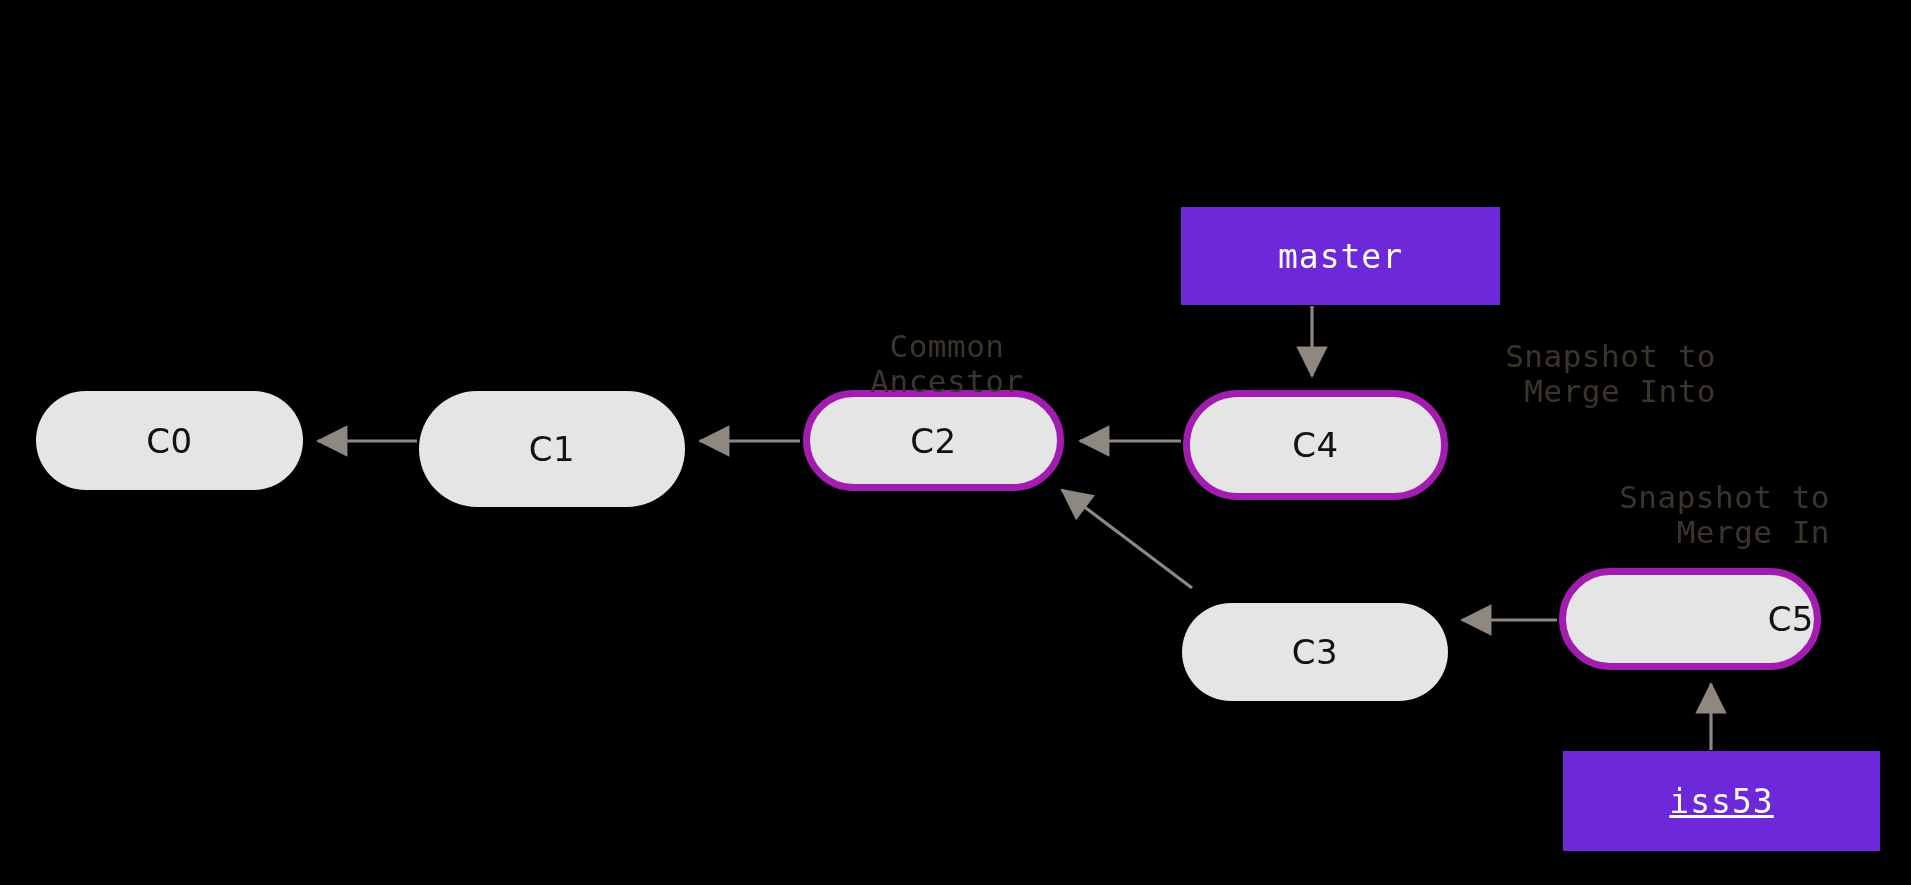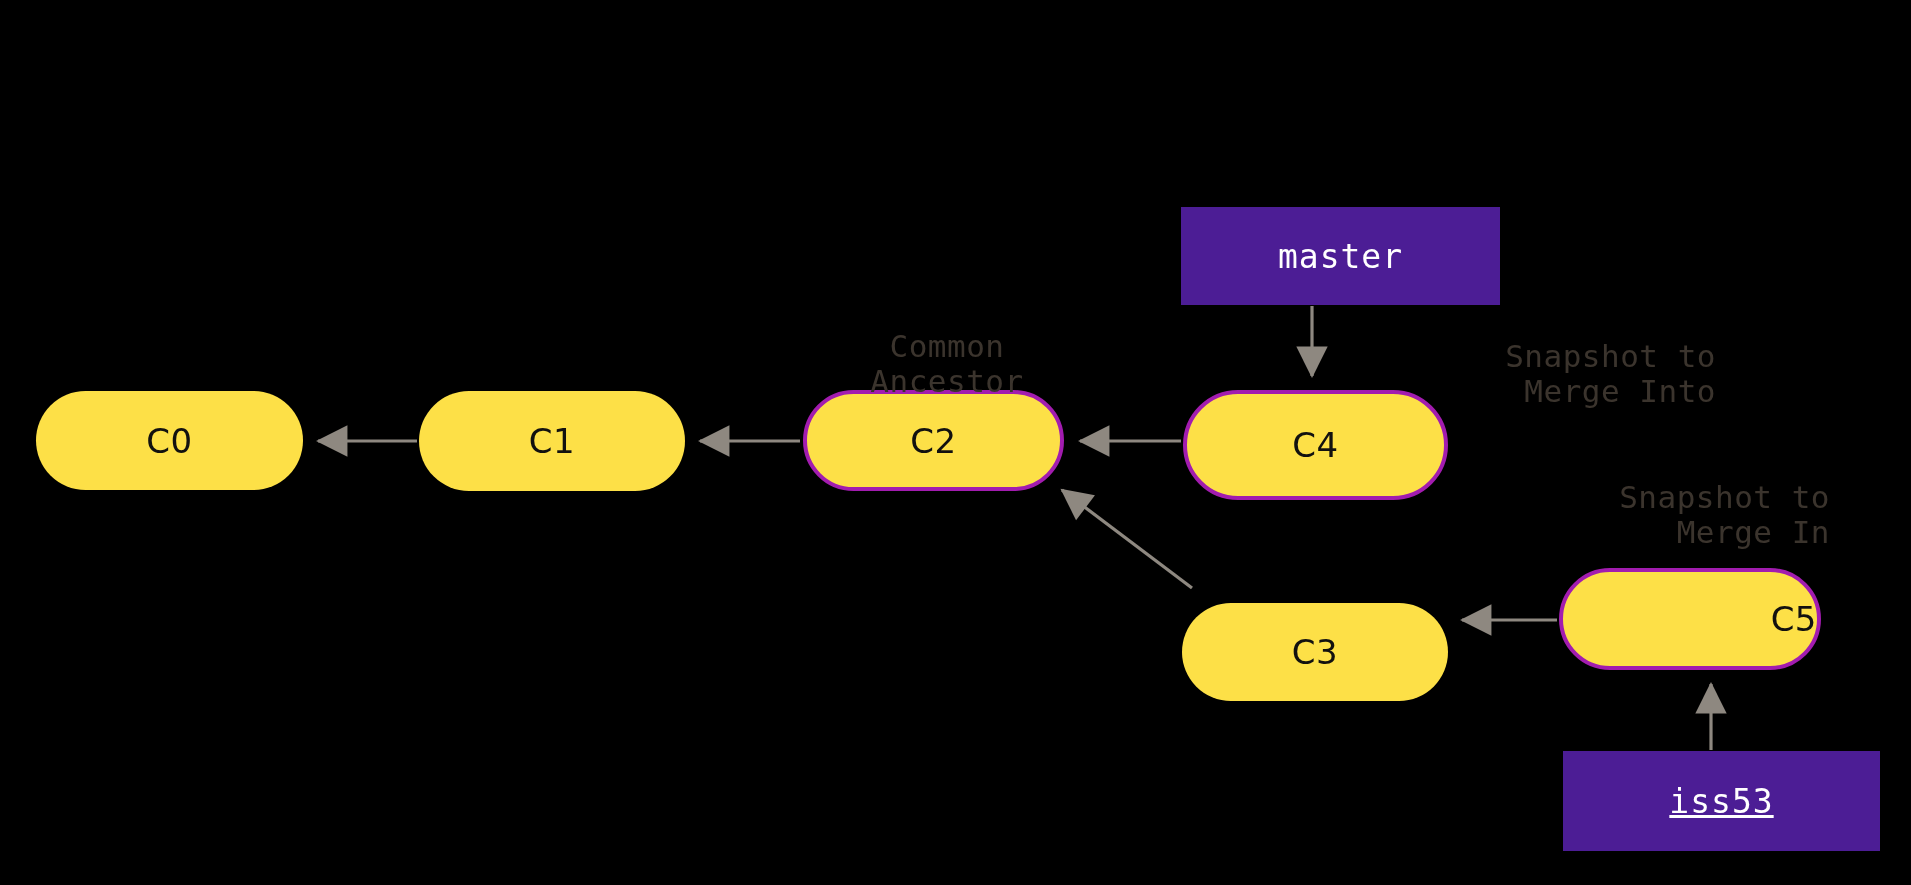--- a/index.html
+++ b/index.html
@@ -18,37 +18,37 @@
   #edges {
     position: absolute;
     left: 0; top: 0;
     width: 1911px;
     height: 885px;
     pointer-events: none;
   }
   .commit {
     position: absolute;
     box-sizing: border-box;
-    background: #fde047;
+    background: #e5e5e5;
     border-radius: 999px;
     display: flex;
     align-items: center;
     justify-content: center;
     color: #12110f;
     font-family: "DejaVu Sans", "Liberation Sans", sans-serif;
     font-size: 34px;
     letter-spacing: 0.5px;
   }
   .commit.highlight {
-    border: 4px solid #a21caf;
+    border: 7px solid #a21caf;
   }
   .branch {
     position: absolute;
     box-sizing: border-box;
-    background: #4c1d95;
+    background: #6d28d9;
     display: flex;
     align-items: center;
     justify-content: center;
     color: #ffffff;
     font-family: "DejaVu Sans Mono", "Liberation Mono", monospace;
     font-size: 33px;
     letter-spacing: 1px;
   }
   .note {
     position: absolute;
@@ -81,21 +81,21 @@
       <line x1="1192" y1="588" x2="1062" y2="490"></line>
       <line x1="1557" y1="620" x2="1462" y2="620"></line>
       <line x1="1312" y1="306" x2="1312" y2="376"></line>
       <line x1="1711" y1="750" x2="1711" y2="684"></line>
     </g>
   </svg>
 
   <div class="commit" style="left: 36px; top: 391px; width: 267px; height: 99px;">
       <span>C0</span>
     </div>
-  <div class="commit" style="left: 419px; top: 391px; width: 266px; height: 100px;">
+  <div class="commit" style="left: 419px; top: 391px; width: 266px; height: 116px;">
       <span>C1</span>
     </div>
   <div class="commit highlight" style="left: 803px; top: 390px; width: 261px; height: 101px;">
       <span>C2</span>
     </div>
   <div class="commit" style="left: 1182px; top: 603px; width: 266px; height: 98px;">
       <span>C3</span>
     </div>
   <div class="commit highlight" style="left: 1183px; top: 390px; width: 265px; height: 110px;">
       <span>C4</span>

